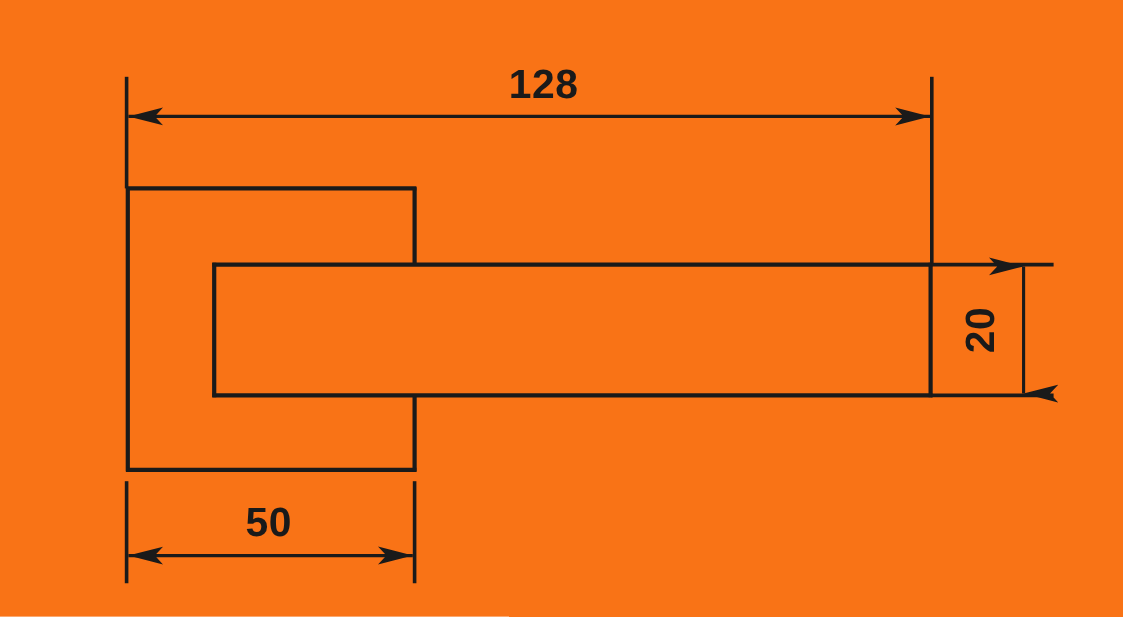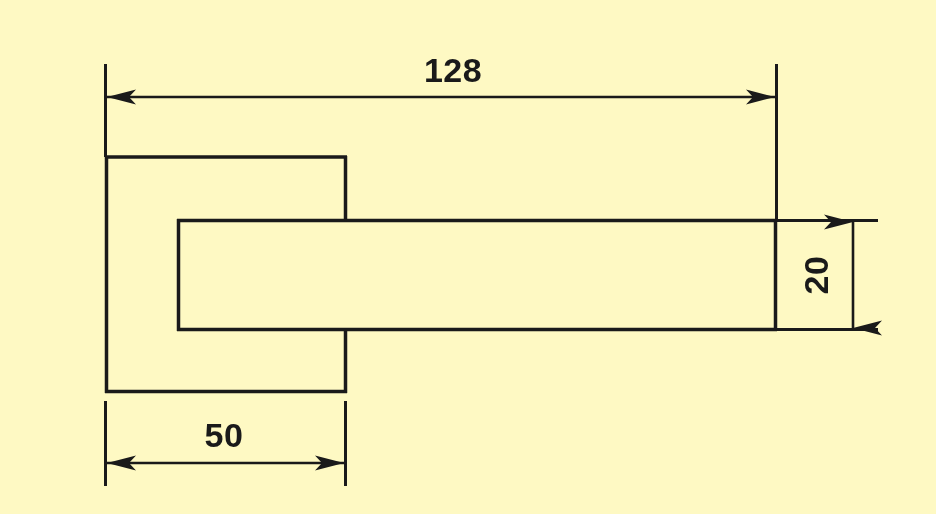--- a/index.html
+++ b/index.html
@@ -8,21 +8,21 @@
     padding: 0;
     background: #ffffff;
   }
   body {
     font-family: "Liberation Sans", sans-serif;
   }
   #drawing-root {
     position: relative;
     width: 936px;
     height: 514px;
-    background: #fef9c3;
+    background: #f97316;
     overflow: hidden;
   }
   #drawing-svg {
     position: absolute;
     top: 0;
     left: 0;
     display: block;
   }
   .dim-text {
     font-family: "Liberation Sans", sans-serif;

